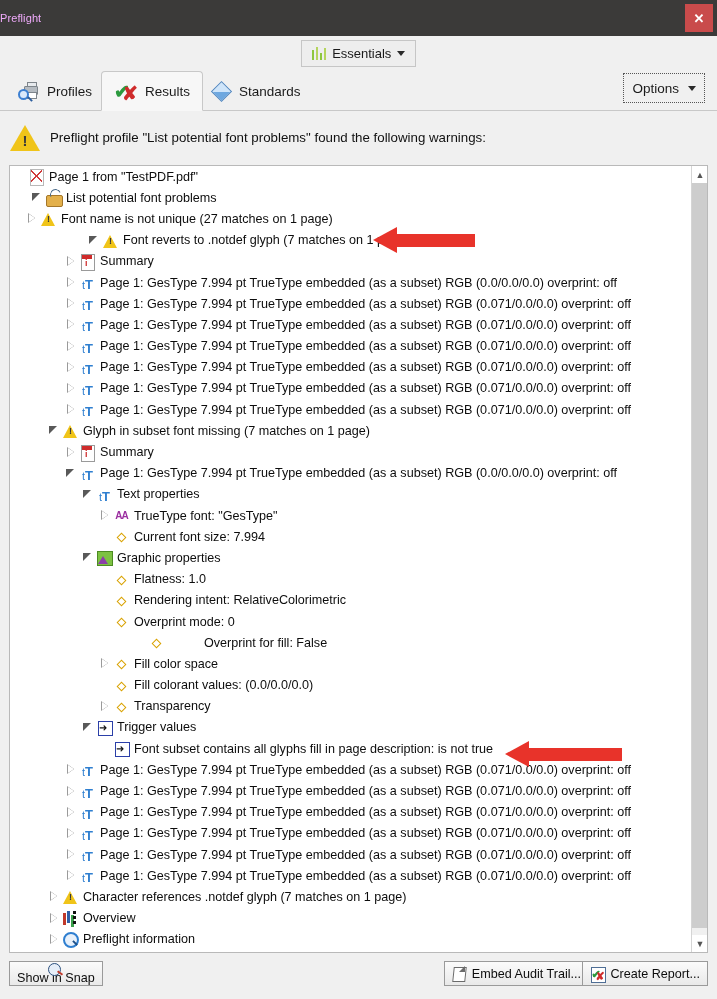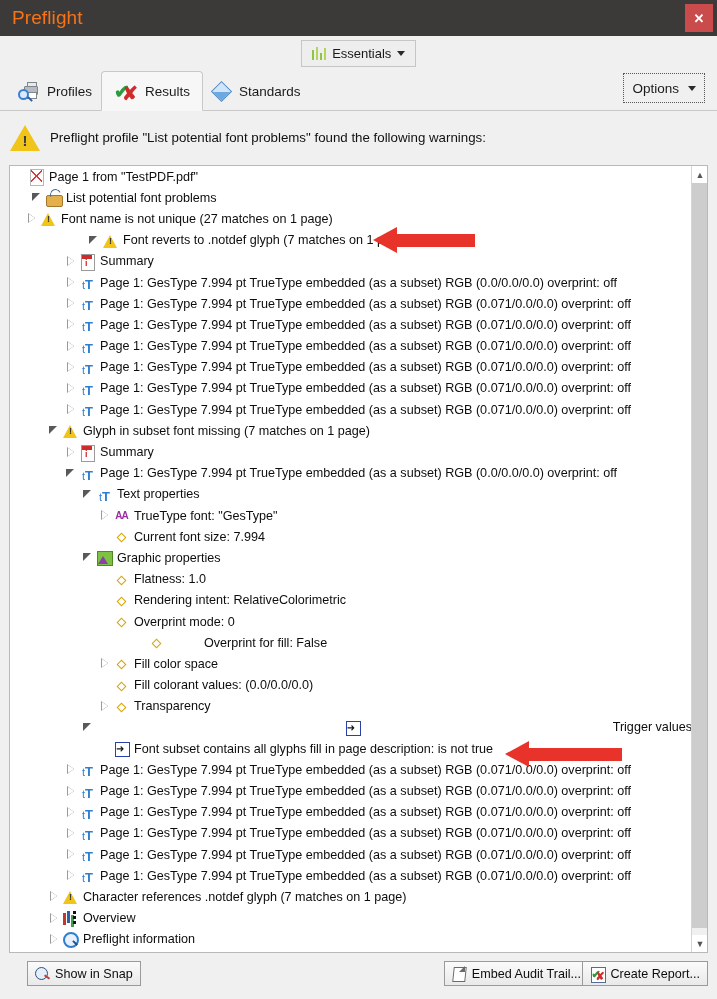--- a/index.html
+++ b/index.html
@@ -17,22 +17,22 @@
   }
 
   
   .titlebar {
     position: absolute; left: 0; top: 0;
     width: 717px; height: 36px;
     background: #3b3a39;
     display: flex; align-items: center;
   }
   .titlebar .ttl {
-    color: #f97316; font-size: 19px;
-    margin-left: 12px; letter-spacing: .1px;
+    color: #f0abfc; font-size: 11px;
+    letter-spacing: .1px;
   }
   .closebtn {
     position: absolute; right: 4px; top: 4px;
     width: 28px; height: 28px;
     background: #c94b4b;
     display: flex; align-items: center; justify-content: center;
     color: #fff; font-size: 13px; font-weight: bold;
   }
 
   
@@ -245,21 +245,21 @@
     background: #f0f0f0;
   }
   .btn {
     position: absolute; top: 6px; height: 25px;
     display: flex; align-items: center; gap: 5px;
     padding: 0 7px;
     background: linear-gradient(180deg,#fbfbfb 0%, #e9e9e9 100%);
     border: 1px solid #9a9a9a;
     font-size: 12.6px; color: #0d0d0d;
   }
-  #btn-snap { left: 27px; }
+  #btn-snap { left: 9px; flex-direction: column; }
   #btn-embed { right: 128px; }
   #btn-report { right: 9px; }
 
   .snap-ic { position: relative; width: 15px; height: 15px; }
   .snap-ic::before { content: ""; position: absolute; left: 0; top: 1px; width: 11px; height: 11px; border: 1.8px solid #2b4f7d; border-radius: 50%; background: #e6eef8; }
   .snap-ic::after { content: ""; position: absolute; left: 9px; top: 10px; width: 6px; height: 2.2px; background: #c0392b; transform: rotate(35deg); }
   .doc-ic { position: relative; width: 15px; height: 15px; }
   .doc-ic::before { content: ""; position: absolute; left: 1px; top: 1px; width: 11px; height: 13px; background: #fff; border: 1px solid #6b6b6b; transform: skewX(-6deg); }
   .doc-ic::after { content: ""; position: absolute; left: 7px; top: 0px; width: 0; height: 0;
     border-left: 6px solid transparent; border-bottom: 6px solid #6b6b6b; }
@@ -491,21 +491,21 @@
         <div class="row" style="padding-left: 89px;">
           <span class="tw"></span>
           <span class="ic dia-ic"></span>
           <span class="lbl">Fill colorant values: (0.0/0.0/0.0)</span>
         </div>
         <div class="row" style="padding-left: 89px;">
           <span class="tw collapsed"></span>
           <span class="ic dia-ic"></span>
           <span class="lbl">Transparency</span>
         </div>
-        <div class="row" style="padding-left: 72px; justify-content: space-between;">
+        <div class="row" style="padding-left: 72px;">
           <span class="tw expanded"></span>
           <span class="ic trg-ic"></span>
           <span class="lbl">Trigger values</span>
         </div>
         <div class="row" style="padding-left: 89px;">
           <span class="tw"></span>
           <span class="ic trg-ic"></span>
           <span class="lbl">Font subset contains all glyphs fill in page description: is not true</span>
         </div>
         <div class="row" style="padding-left: 55px;">

